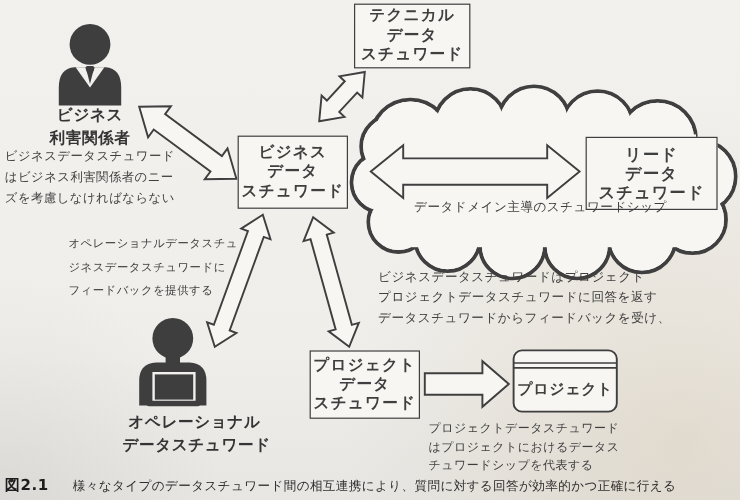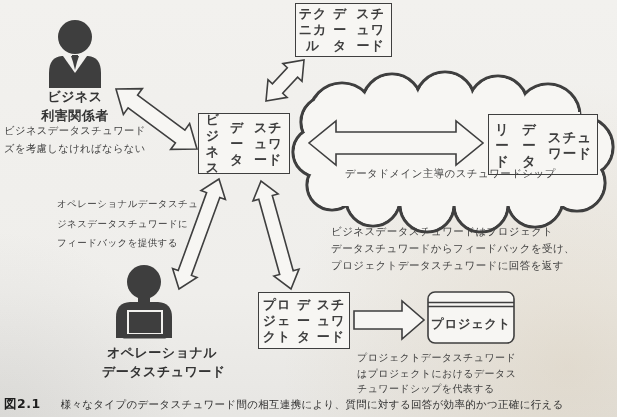--- a/index.html
+++ b/index.html
@@ -12,21 +12,21 @@
     background:
       radial-gradient(circle at 92% 88%, rgba(203,184,152,0.30), rgba(203,184,152,0) 42%),
       radial-gradient(circle at 0% 100%, rgba(120,120,118,0.12), rgba(120,120,118,0) 25%),
       linear-gradient(#f2f1ee 0%, #efeeeb 70%, #e7e6e3 100%);
   }
   #canvas{position:absolute;left:0;top:0;z-index:1;}
   .node-box{
     position:absolute;z-index:2;
     background:var(--boxfill);
     border:1.6px solid var(--ink);
-    display:flex;flex-direction:row;align-items:center;justify-content:center;
+    display:flex;flex-direction:column;align-items:center;justify-content:center;
     text-align:center;color:var(--ink);
     font-weight:700;font-size:13px;line-height:16px;letter-spacing:1px;
   }
   .note{
     position:absolute;z-index:2;color:var(--ink);
     font-size:10px;line-height:17px;letter-spacing:0.4px;white-space:nowrap;
   }
   .note-sm{font-size:9.5px;}
   .note-md{font-size:10.5px;}
   .icon-label{
@@ -147,36 +147,37 @@
   </div>
 
   <div class="icon-label" style="left:102px;top:343px;width:120px;">
     <div>オペレーショナル</div>
     <div>データスチュワード</div>
   </div>
 
 
   <div class="note" style="left:4px;top:122px;line-height:17.5px;font-size:10.3px;">
     <div>ビジネスデータスチュワード</div>
+    <div>はビジネス利害関係者のニー</div>
     <div>ズを考慮しなければならない</div>
   </div>
 
   <div class="note note-sm" style="left:57px;top:194px;line-height:19.5px;">
     <div>オペレーショナルデータスチュ</div>
     <div>ジネスデータスチュワードに</div>
     <div>フィードバックを提供する</div>
   </div>
 
 
   <div class="note note-md" style="left:345px;top:165px;">データドメイン主導のスチュワードシップ</div>
 
-  <div class="note note-md" style="left:331px;top:223px;line-height:17px;">
+  <div class="note note-md" style="left:315px;top:223px;line-height:17px;">
     <div>ビジネスデータスチュワードはプロジェクト</div>
+    <div>プロジェクトデータスチュワードに回答を返す</div>
     <div>データスチュワードからフィードバックを受け、</div>
-    <div>プロジェクトデータスチュワードに回答を返す</div>
   </div>
 
   <div class="note" style="left:357px;top:350px;line-height:15.5px;font-size:10px;">
     <div>プロジェクトデータスチュワード</div>
     <div>はプロジェクトにおけるデータス</div>
     <div>チュワードシップを代表する</div>
   </div>
 
   <div id="caption">
     <b>図2.1</b><span>様々なタイプのデータスチュワード間の相互連携により、質問に対する回答が効率的かつ正確に行える</span>

